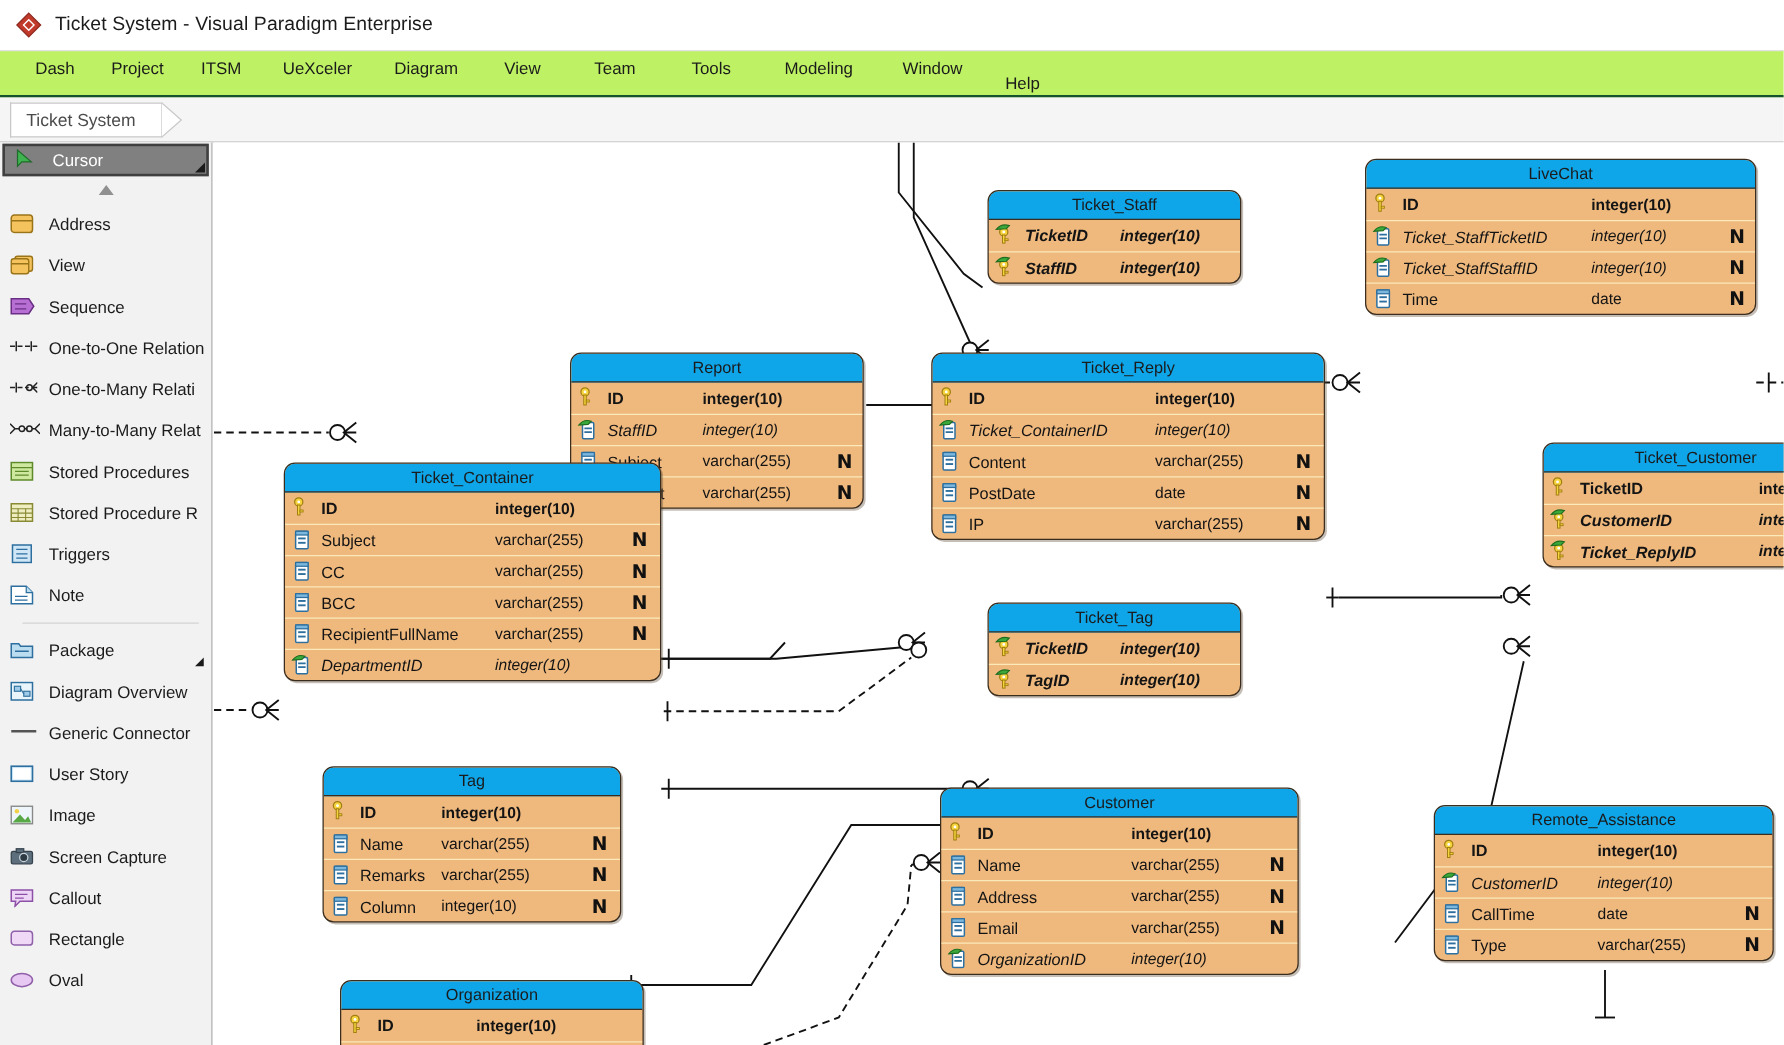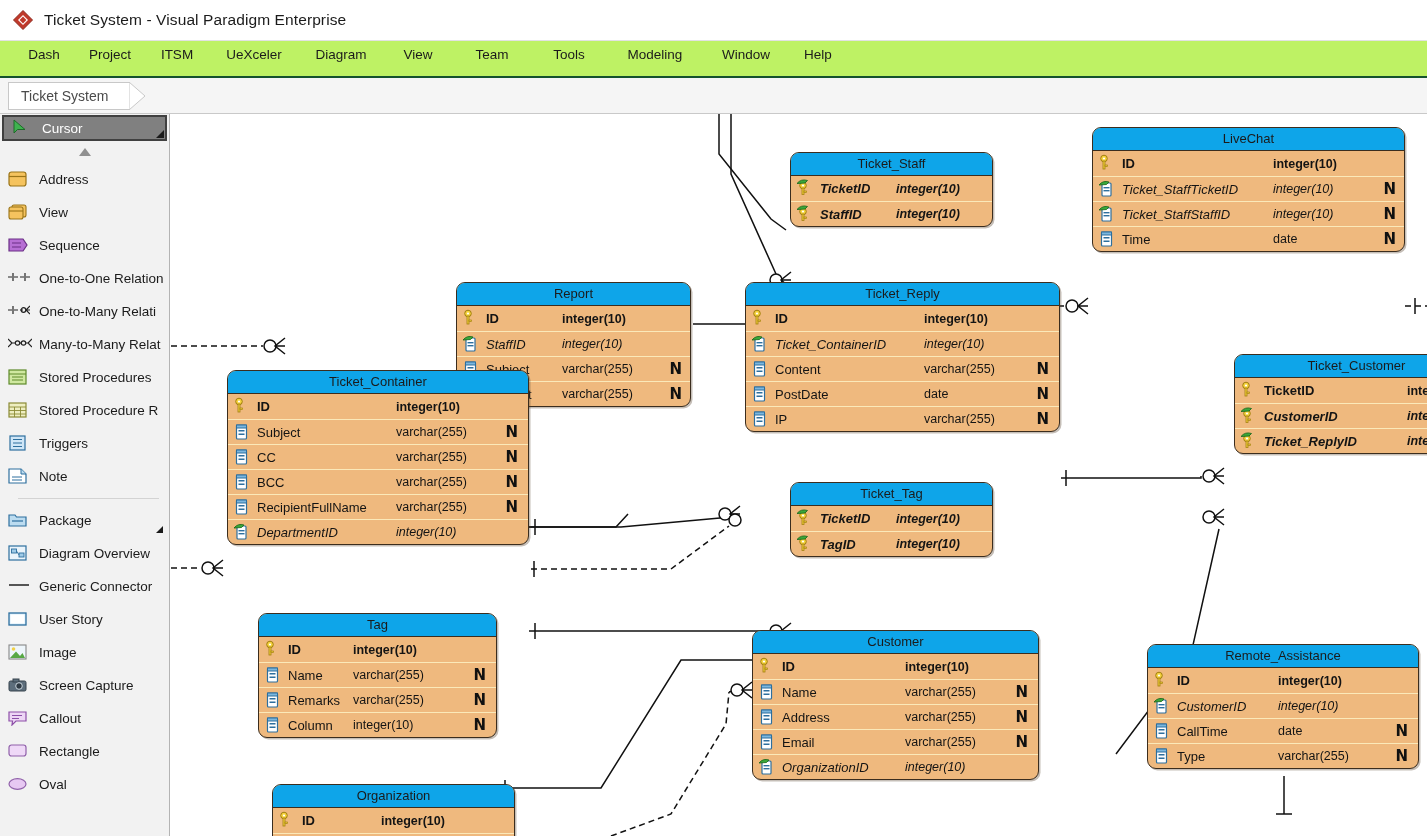--- a/index.html
+++ b/index.html
@@ -154,21 +154,21 @@
   <div class="menu-item" style="width:60px;margin-left:14px;">Dash</div>
   <div class="menu-item" style="width:72px;">Project</div>
   <div class="menu-item" style="width:62px;">ITSM</div>
   <div class="menu-item" style="width:92px;">UeXceler</div>
   <div class="menu-item" style="width:82px;">Diagram</div>
   <div class="menu-item" style="width:72px;">View</div>
   <div class="menu-item" style="width:76px;">Team</div>
   <div class="menu-item" style="width:78px;">Tools</div>
   <div class="menu-item" style="width:94px;">Modeling</div>
   <div class="menu-item" style="width:88px;">Window</div>
-  <div class="menu-item" style="width:56px;">Help</div>
+  <div class="menu-item" style="width:56px;margin-top:12px;">Help</div>
 </div>
 
 <div id="breadcrumb-bar">
   <div id="crumb">
     <span>Ticket System</span>
   </div>
   <div id="crumb-arrow">
     <svg width="18" height="28" viewBox="0 0 18 28">
       <path d="M0,0 L16,14 L0,28 Z" fill="#ffffff" stroke="#c8c8c8" stroke-width="1"></path>
     </svg>

